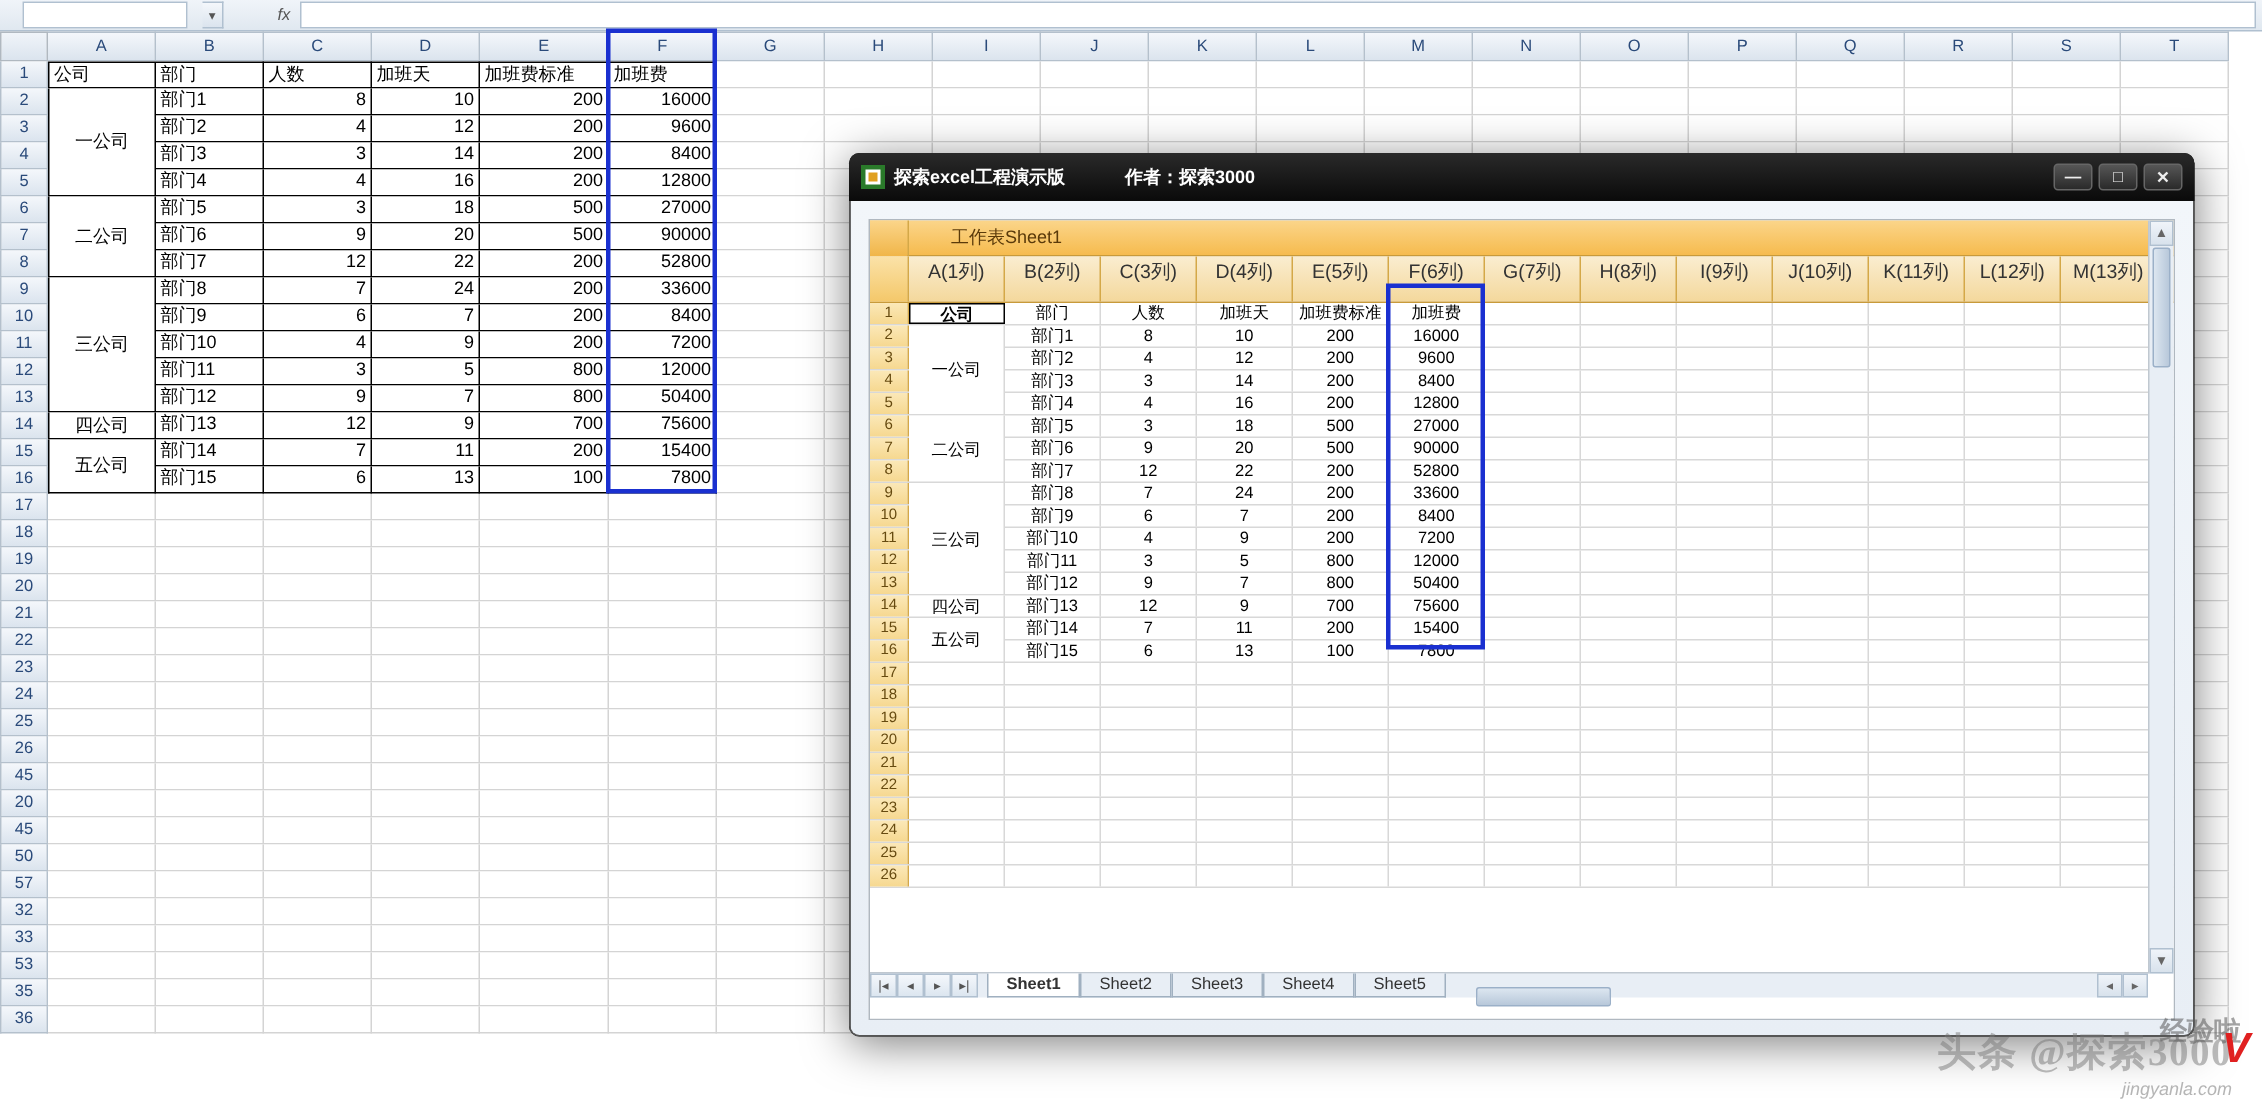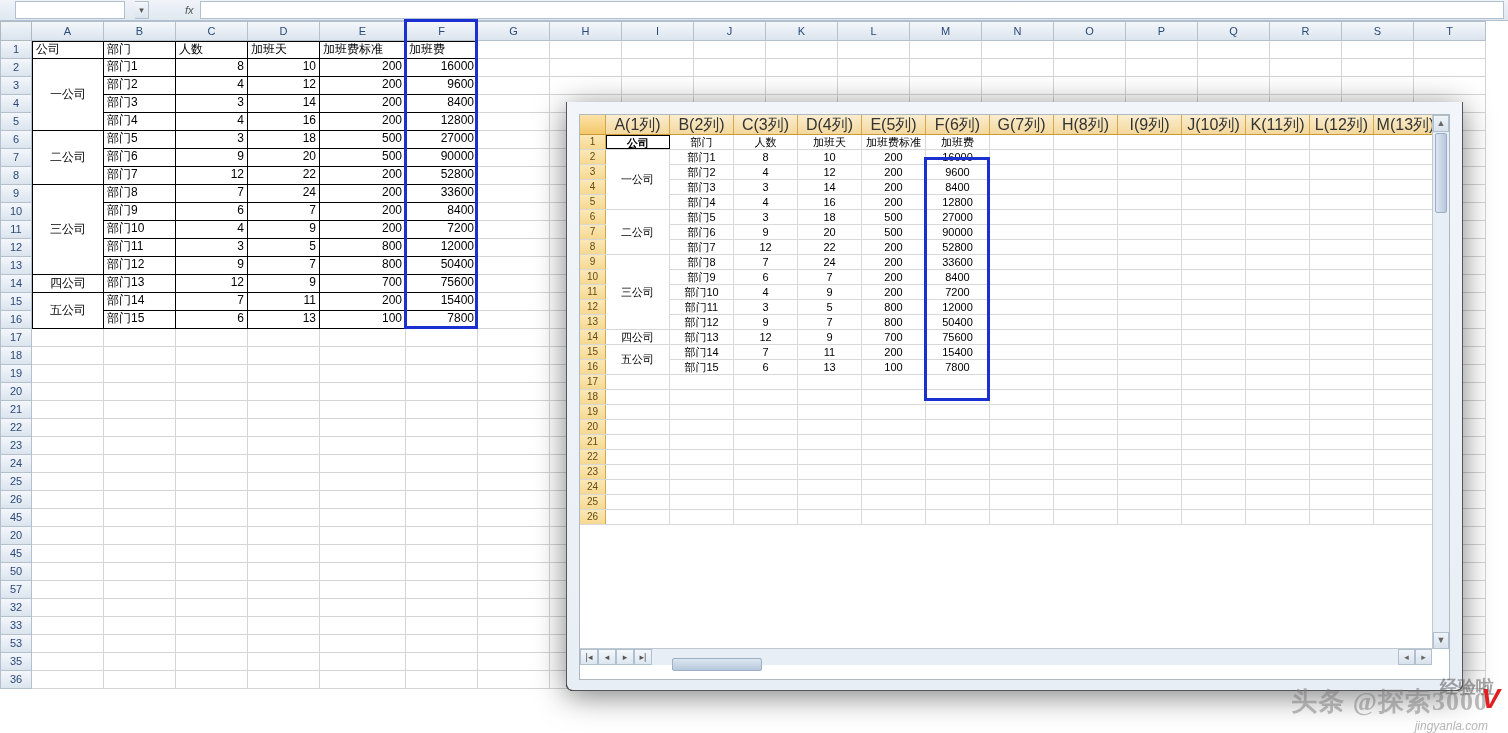--- a/index.html
+++ b/index.html
@@ -37,21 +37,21 @@
     .win-btns { margin-left: auto; display: flex; gap: 4px; }
     .win-btn { width: 26px; height: 18px; background: linear-gradient(#565656,#2a2a2a); border: 1px solid #666; border-radius: 3px; display:flex; align-items:center; justify-content:center; color:#eee; font-size:11px; font-weight:bold;}
     .dialog-body { flex:1; background: linear-gradient(#f2f6fa, #e8eef5); border:1px solid #555; border-top:none; border-radius:0 0 7px 7px; padding: 10px 12px; display:flex; flex-direction:column; }
     .dlg-toolbar { display:flex; gap: 26px; padding: 4px 20px 10px; }
     .dlg-btn { width: 104px; height: 28px; background: linear-gradient(#fdfefe,#e5ecf3); border:1px solid #9bafc6; border-radius: 5px; font-size: 12px; color:#2a2a4a; cursor:pointer; display:flex; align-items:center; justify-content:center;}
     .dlg-btn.hi { outline: 3px solid #1a30d0; }
     
     .sheet-panel { flex:1; border: 1px solid #b0b8c0; background:#fff; display:flex; flex-direction:column; margin-top:2px; position:relative; }
     .sheet-title-row { height: 24px; background: linear-gradient(#fbd58a,#f6bb4e); border-bottom:1px solid #c89a3a; display:flex; align-items:center; font-size:12px; color:#5a3a0a; }
     .sheet-title-row .corner2 { width: 26px; height:24px; border-right:1px solid #d4a848; background:linear-gradient(#fbd58a,#f0b548); }
-    .sheet-hdr-row { display:flex; height:20px; background:linear-gradient(#faedd0,#f4d89c); font-size:16px; color:#333; border-bottom:1px solid #c89a3a;}
+    .sheet-hdr-row { display:flex; height:31px; background:linear-gradient(#faedd0,#f4d89c); font-size:13px; color:#333; border-bottom:1px solid #c89a3a;}
     .sheet-hdr-row .rowx { width:26px; border-right:1px solid #d4a848; background:linear-gradient(#fbe2a8,#f4c86a);}
     .sheet-hdr { border-right:1px solid #d4a848; text-align:center; line-height:19px; }
     .sheet-body { flex:1; overflow:hidden; position:relative; background:#fff;}
     .sheet-row { display:flex; height:15px; font-size:11px; border-bottom:1px solid #d8d8d8; }
     .sheet-row .rn { width:26px; background:linear-gradient(#fbe8b8,#f6d890); border-right:1px solid #d4a848; text-align:center; line-height:14px; color:#664a10; font-size:10px;}
     .sc { border-right:1px solid #d8d8d8; text-align:center; line-height:14px; overflow:hidden; white-space:nowrap; }
     .sc.sel { border:1px solid #000; background:#fff; font-weight:bold; }
     .hi-col2 { position:absolute; border:3px solid #1a30d0; pointer-events:none; z-index:50; }
     .sheet-scrollbar-v { position:absolute; right:0; top:0; bottom:30px; width:17px; background:#e8eef5; border-left:1px solid #c0c8d0;}
     .sheet-scrollbar-v .thumb { position:absolute; left:2px; right:2px; top:18px; height:80px; background:linear-gradient(90deg,#dce6f0,#b8c8da); border:1px solid #9bb0c8; border-radius:2px;}
@@ -857,22 +857,40 @@
         <div class="cell ctr b-l b-r b-b" style="left: 0px; top: 144px; width: 72px; height: 90px; line-height: 88px;">三公司</div>
         <div class="cell ctr b-l b-r b-b" style="left: 0px; top: 234px; width: 72px; height: 18px; line-height: 16px;">四公司</div>
         <div class="cell ctr b-l b-r b-b" style="left: 0px; top: 252px; width: 72px; height: 36px; line-height: 34px;">五公司</div>
       </div>
   </div>
 </div>
 
 <div class="hi-col" id="hi-main" style="left: 404px; top: 19px; width: 74px; height: 310px;"></div>
 
 <div class="dialog">
+  <div class="titlebar">
+    <svg class="titlebar-icon" viewBox="0 0 16 16">
+        <rect width="16" height="16" fill="#2a7a2a"></rect>
+        <rect x="3" y="3" width="10" height="10" fill="#fff"></rect>
+        <rect x="5" y="5" width="6" height="6" fill="#e0a020"></rect>
+      </svg>
+    <span>探索excel工程演示版</span>
+    <span style="margin-left:40px;">作者：探索3000</span>
+    <div class="win-btns">
+      <div class="win-btn">—</div>
+      <div class="win-btn">□</div>
+      <div class="win-btn">✕</div>
+    </div>
+  </div>
   <div class="dialog-body">
     <div class="sheet-panel">
+      <div class="sheet-title-row">
+        <div class="corner2"></div>
+        <span style="padding-left:28px;">工作表Sheet1</span>
+      </div>
       <div class="sheet-hdr-row" id="dlg-col-headers">
           <div class="rowx"></div>
           <div class="sheet-hdr" style="width: 64px;">A(1列)</div>
           <div class="sheet-hdr" style="width: 64px;">B(2列)</div>
           <div class="sheet-hdr" style="width: 64px;">C(3列)</div>
           <div class="sheet-hdr" style="width: 64px;">D(4列)</div>
           <div class="sheet-hdr" style="width: 64px;">E(5列)</div>
           <div class="sheet-hdr" style="width: 64px;">F(6列)</div>
           <div class="sheet-hdr" style="width: 64px;">G(7列)</div>
           <div class="sheet-hdr" style="width: 64px;">H(8列)</div>
@@ -1311,20 +1329,27 @@
         <div class="thumb"></div>
         <div class="arr" style="bottom:0">▼</div>
       </div>
       <div class="sheet-scrollbar-h">
         <div class="tab-nav">
           <div class="tab-nav-btn">|◂</div>
           <div class="tab-nav-btn">◂</div>
           <div class="tab-nav-btn">▸</div>
           <div class="tab-nav-btn">▸|</div>
         </div>
+        <div class="sheet-tabs" id="dlg-sheet-tabs">
+            <div class="sheet-tab active">Sheet1</div>
+            <div class="sheet-tab">Sheet2</div>
+            <div class="sheet-tab">Sheet3</div>
+            <div class="sheet-tab">Sheet4</div>
+            <div class="sheet-tab">Sheet5</div>
+          </div>
         <div class="hbar-track">
             <div class="hbar-thumb"></div>
           </div>
         <div class="hbar-arr">◂</div>
         <div class="hbar-arr">▸</div>
       </div>
     </div>
   </div>
 </div>
 

